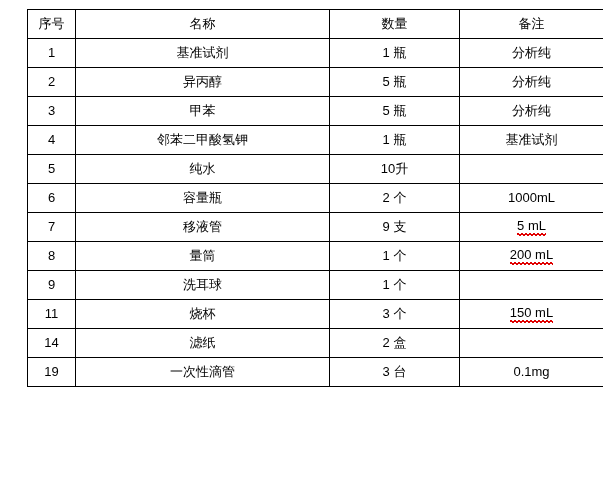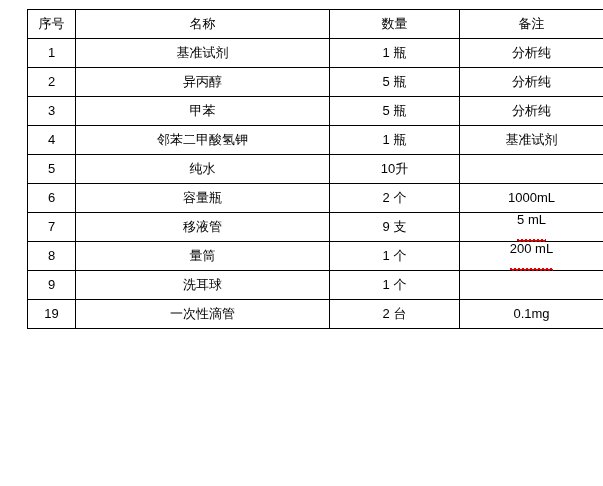--- a/index.html
+++ b/index.html
@@ -40,21 +40,21 @@
   col.c-name  { width: 254px; }
   col.c-qty   { width: 130px; }
   col.c-note  { width: 144px; }
 
   .hdr td { height: 30px; font-size: 13px; }
 
   
   .squiggle {
     display: inline-block;
     position: relative;
-    padding-bottom: 13px;
+    padding-bottom: 1px;
   }
   .squiggle::after {
     content: "";
     position: absolute;
     left: 0;
     right: 0;
     bottom: -1px;
     height: 3px;
     background-image:
       linear-gradient(45deg, transparent 40%, #e00000 40%, #e00000 60%, transparent 60%),
@@ -130,20 +130,32 @@
           <td>1 个</td>
           <td><span class="squiggle">200 mL</span></td>
         </tr>
         <tr>
           <td>9</td>
           <td>洗耳球</td>
           <td>1 个</td>
           <td></td>
         </tr>
         <tr>
+          <td>11</td>
+          <td>烧杯</td>
+          <td>3 个</td>
+          <td><span class="squiggle">150 mL</span></td>
+        </tr>
+        <tr>
+          <td>14</td>
+          <td>滤纸</td>
+          <td>2 盒</td>
+          <td></td>
+        </tr>
+        <tr>
           <td>19</td>
           <td>一次性滴管</td>
-          <td>2 台</td>
+          <td>3 台</td>
           <td>0.1mg</td>
         </tr>
       </tbody>
   </table>
 </div>
 
 </body></html>

